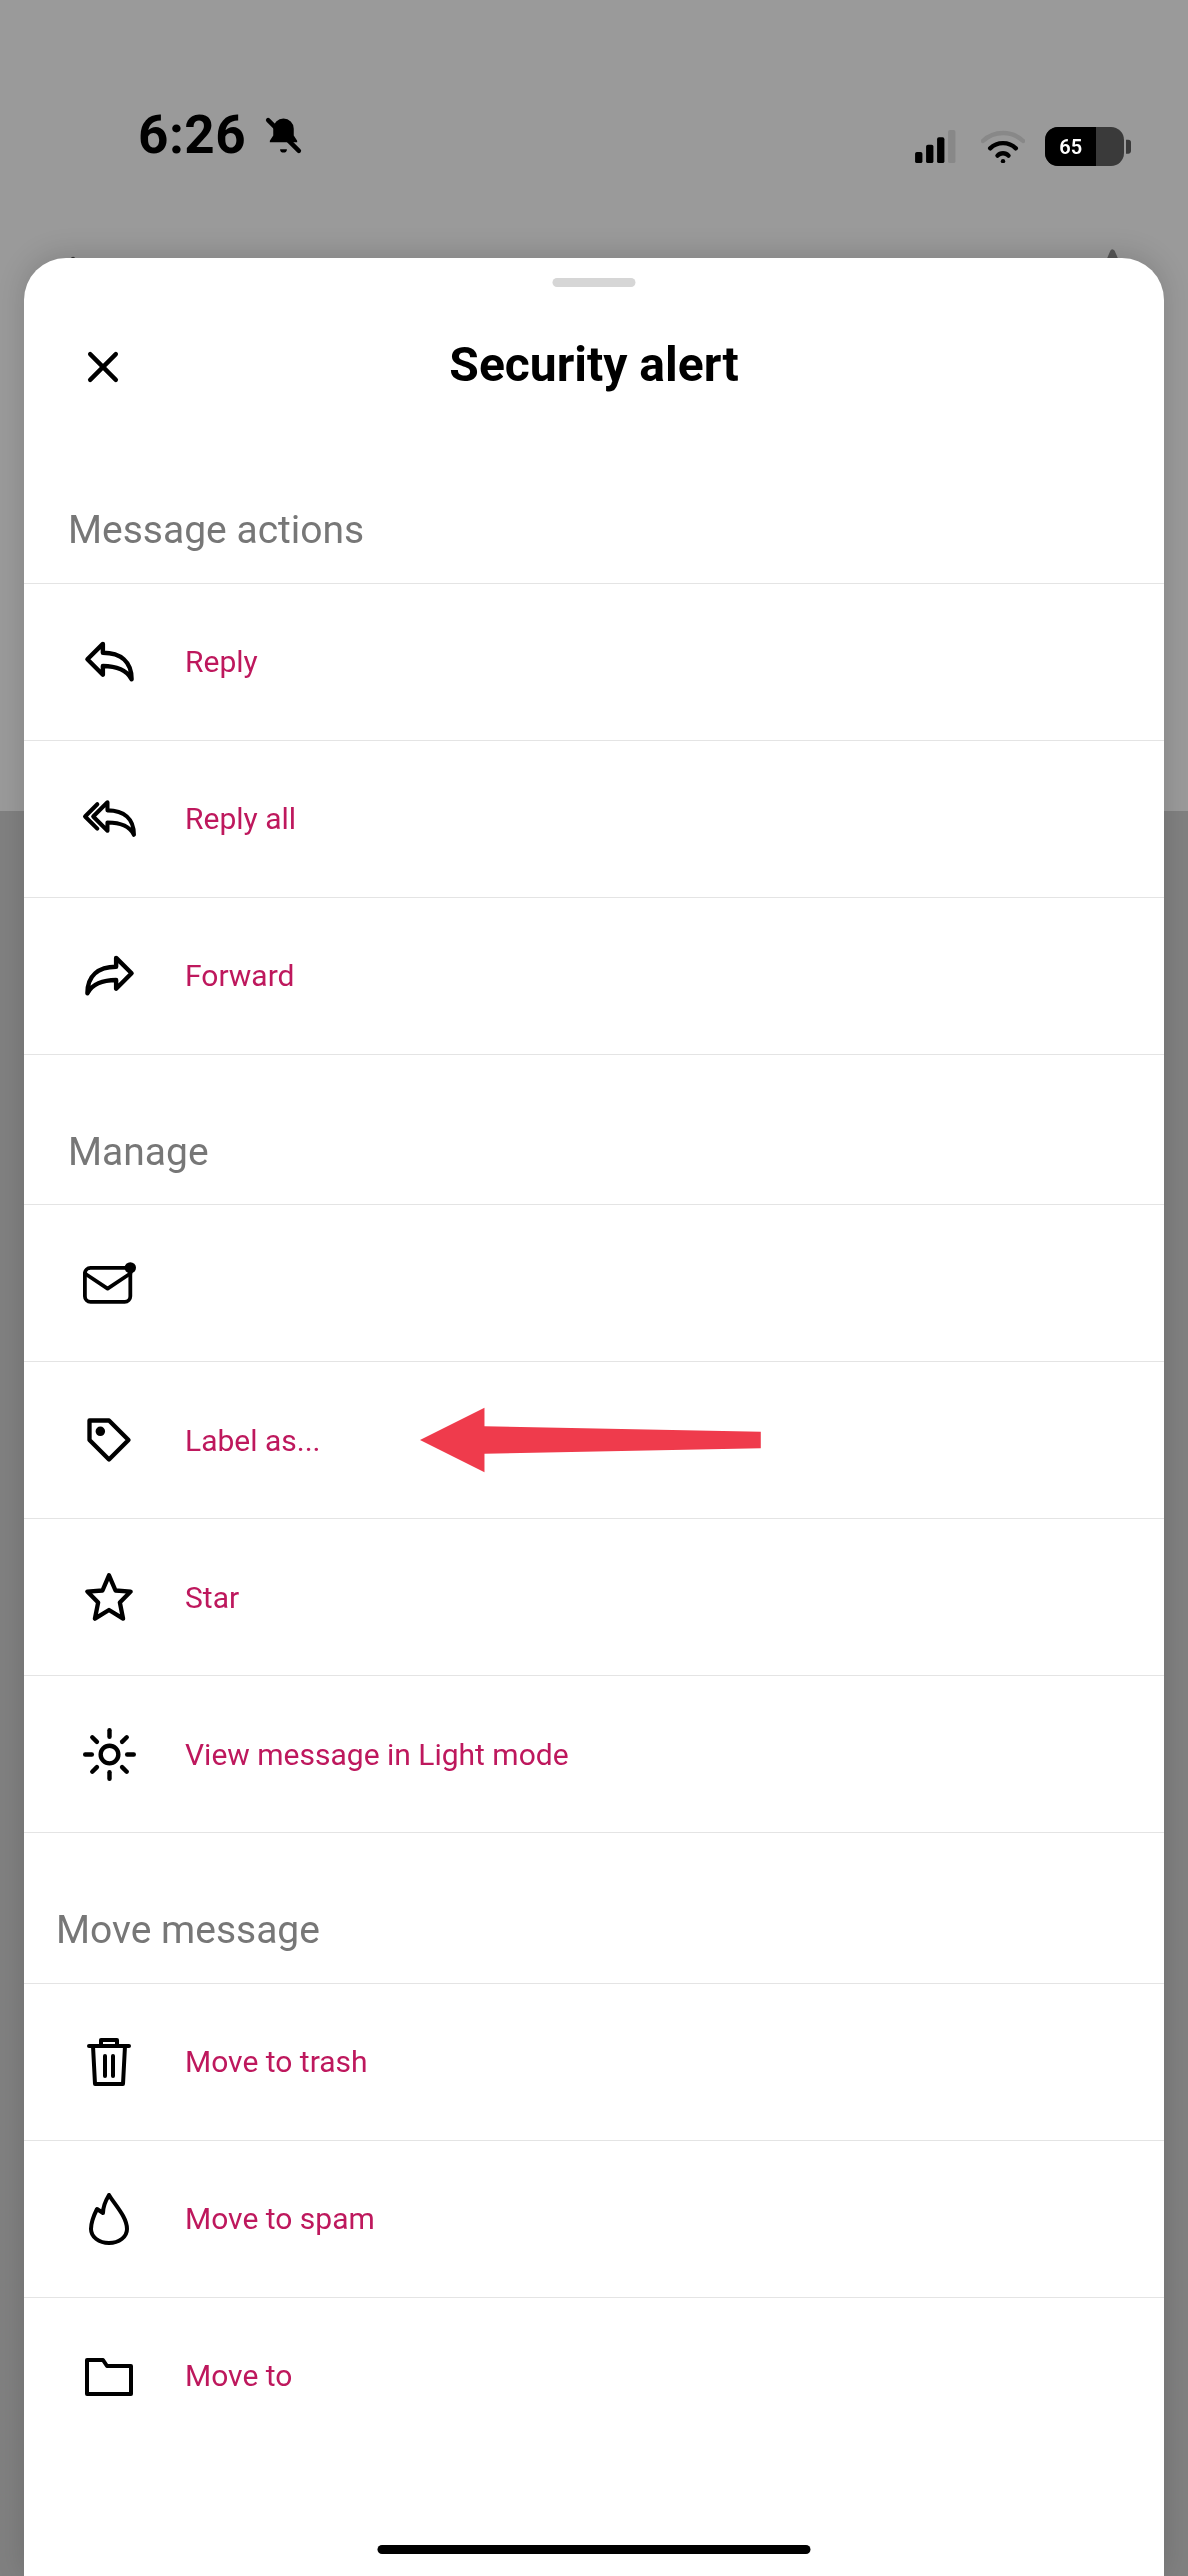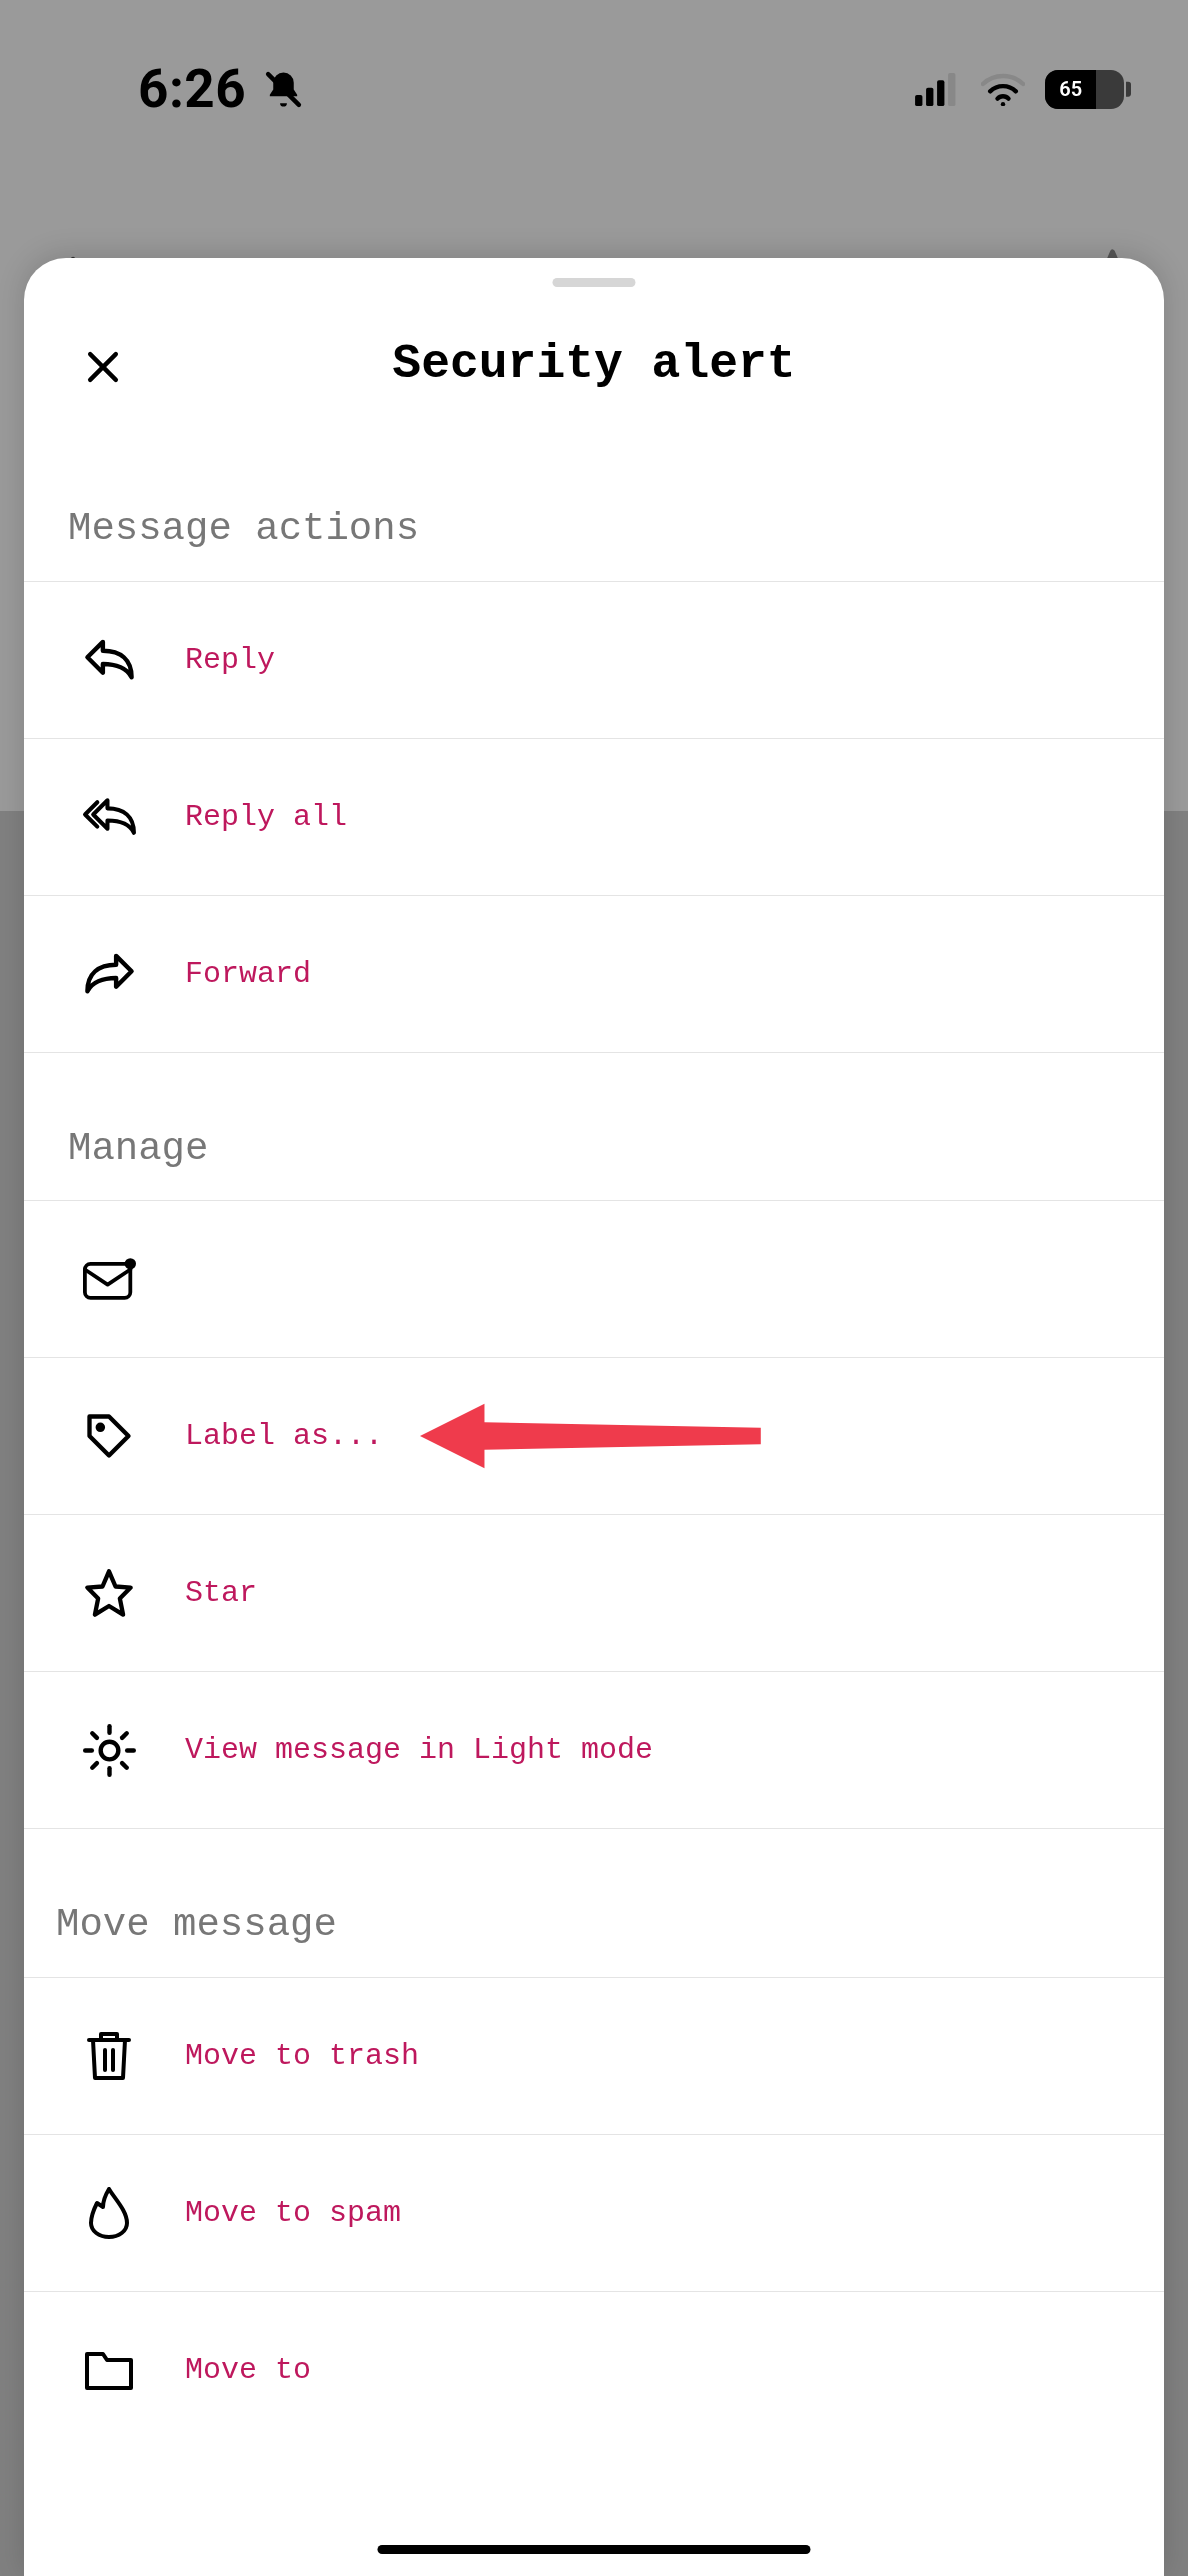--- a/index.html
+++ b/index.html
@@ -11,21 +11,21 @@
     background: #9a9a9a;
     overflow: hidden;
   }
 
   
   .status-bar {
     position: absolute;
     top: 0; left: 0; right: 0;
     height: 166px;
     display: flex;
-    align-items: center;
+    align-items: flex-end;
     justify-content: space-between;
     padding: 12px 64px 0 138px;
     color: #000;
   }
   .status-left { display: flex; align-items: center; gap: 16.6px; }
   .status-time { font-size: 53px; font-weight: 700; letter-spacing: 0.5px; }
   .status-right { display: flex; align-items: center; gap: 20px; }
   .battery-pill {
     width: 79px; height: 39px; border-radius: 13px;
     background: #3a3a3a;
@@ -68,21 +68,20 @@
   
   .sheet {
     position: absolute;
     left: 24px; right: 24px;
     top: 258px;
     bottom: 0;
     background: #fff;
     border-radius: 42px 42px 0 0;
     box-shadow: 0 -3.7px 28px rgba(0,0,0,0.15);
     overflow: hidden;
-    font-family: Liberation Mono, monospace;
   }
   .grabber {
     position: absolute;
     top: 20px; left: 50%; transform: translateX(-50%);
     width: 83px; height: 9.2px;
     background: #d6d6d6;
     border-radius: 9.2px;
   }
   .sheet-header {
     position: relative;

